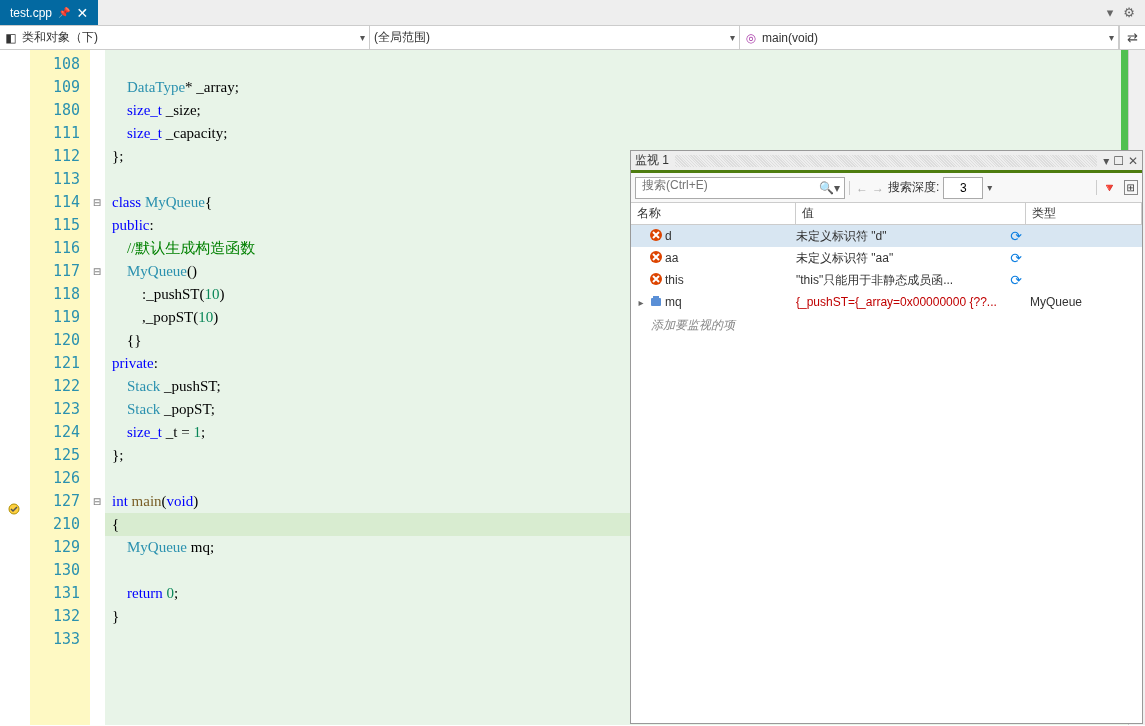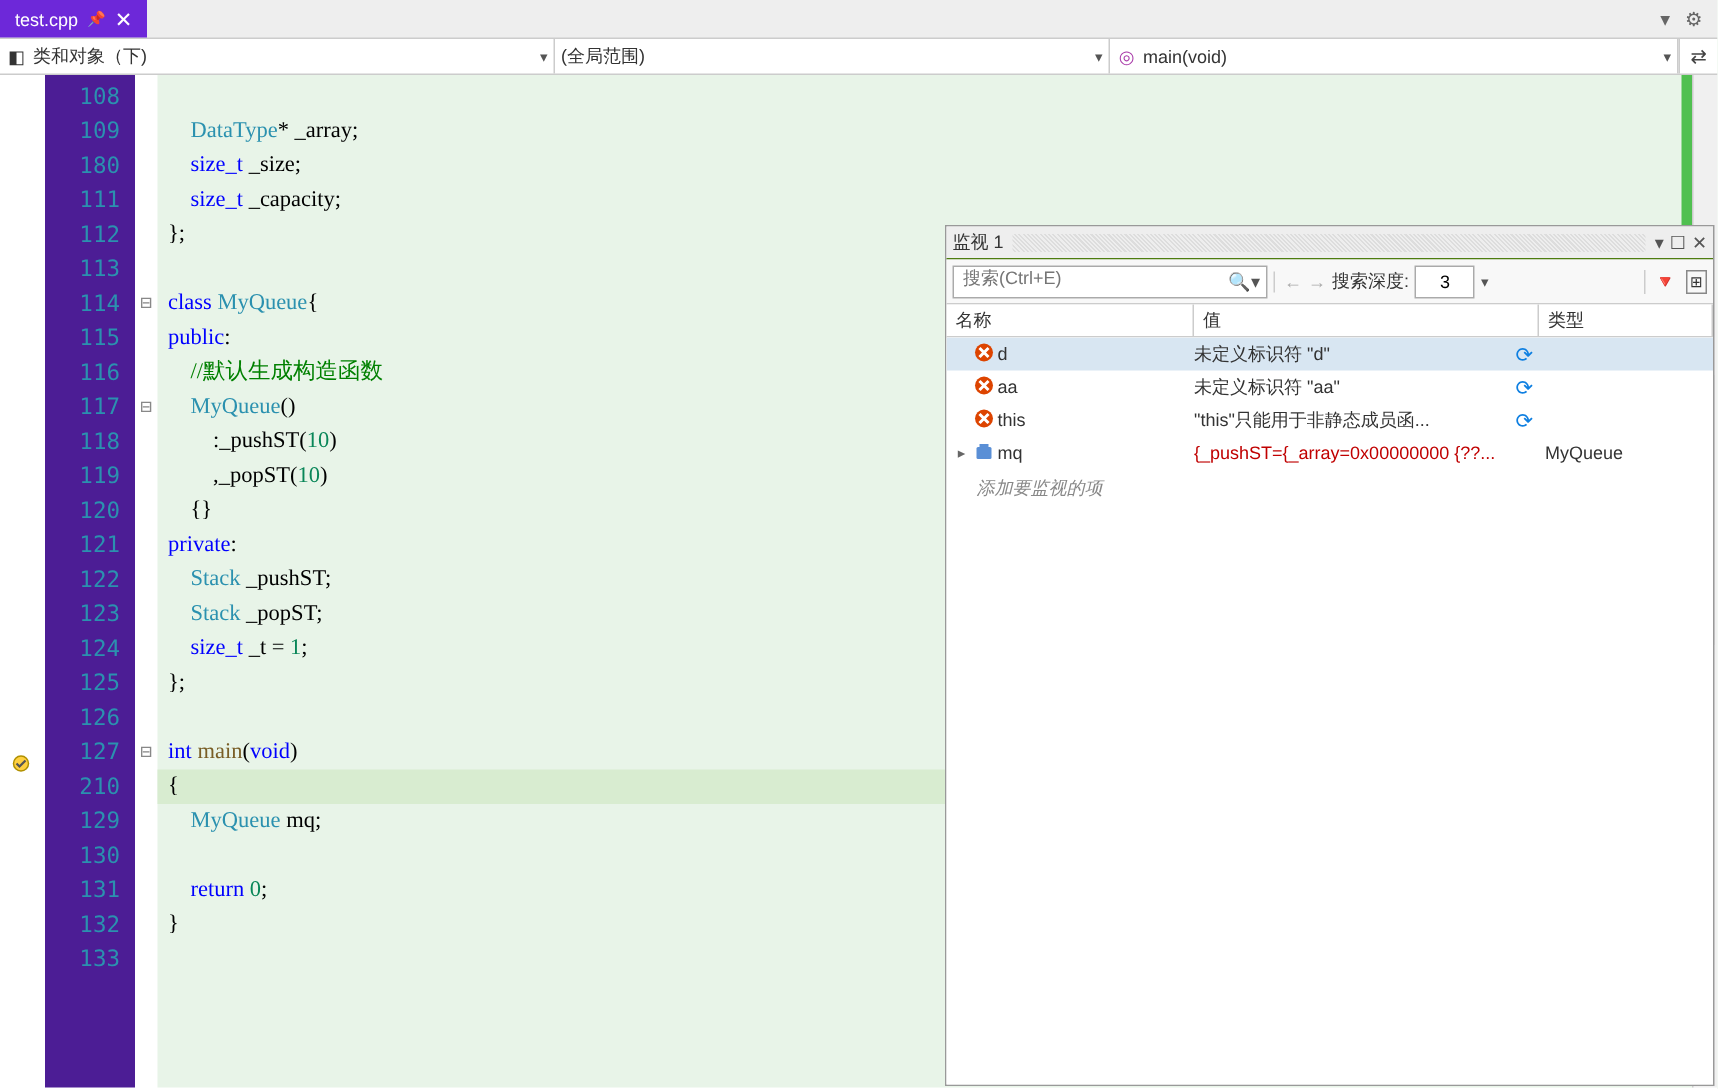--- a/index.html
+++ b/index.html
@@ -1,57 +1,57 @@
 <!DOCTYPE html>
 <html><head>
 <meta charset="utf-8">
 <style>
 * { box-sizing: border-box; margin: 0; padding: 0; }
 body { font-family: "Microsoft YaHei", "Segoe UI", sans-serif; font-size: 13px; background: #fff; color: #333; width: 1145px; height: 726px; overflow: hidden; position: relative; }
 
 .tab-bar { height: 26px; background: #eee; display: flex; align-items: stretch; border-bottom: 1px solid #ccc; }
-.tab { background: #6d28d9; color: #fff; padding: 3px 10px; display: flex; align-items: center; gap: 6px; font-size: 12px; }
+.tab { background: #0369a1; color: #fff; padding: 3px 10px; display: flex; align-items: center; gap: 6px; font-size: 12px; }
 .tab .pin { font-size: 10px; }
 .tab .close { font-size: 14px; }
 .tab-right { margin-left: auto; display: flex; align-items: center; gap: 10px; padding-right: 10px; color: #666; }
 
 .nav-bar { height: 24px; display: flex; border-bottom: 1px solid #ccc; }
 .nav-combo { display: flex; align-items: center; border-right: 1px solid #ccc; padding: 0 4px; font-size: 12px; position: relative; }
 .nav-combo.c1 { width: 370px; }
 .nav-combo.c2 { width: 370px; }
 .nav-combo.c3 { flex: 1; }
 .nav-combo .icon { width: 14px; height: 14px; margin-right: 4px; display: inline-flex; align-items: center; justify-content: center; }
 .nav-combo .label { flex: 1; }
 .nav-combo .chev { font-size: 10px; color: #555; }
 .swap-btn { width: 26px; display: flex; align-items: center; justify-content: center; border-left: 1px solid #ccc; color: #444; }
 
 .editor-area { height: 675px; display: flex; position: relative; }
 .gutter { width: 30px; background: #fff; position: relative; }
 .break-dot { position: absolute; left: 8px; top: 453px; width: 12px; height: 12px; }
 .break-dot svg { display:block; }
-.line-numbers { width: 60px; background: #4c1d95; text-align: right; padding-right: 10px; font-family: Consolas, monospace; font-size: 15px; color: #2b91af; line-height: 23px; padding-top: 3px; }
+.line-numbers { width: 60px; background: #fef9c3; text-align: right; padding-right: 10px; font-family: Consolas, monospace; font-size: 15px; color: #2b91af; line-height: 23px; padding-top: 3px; }
 .line-numbers div { height: 23px; }
 .fold-col { width: 15px; background: #fff; font-family: Consolas, monospace; font-size: 13px; color: #888; line-height: 23px; padding-top: 3px; text-align: center; }
 .fold-col div { height: 23px; }
 .code-area { flex: 1; background: #e8f4e8; font-family: Consolas, monospace; font-size: 15px; line-height: 23px; padding-top: 3px; position: relative; }
 .code-line { height: 23px; padding-left: 4px; white-space: pre; border-left: 3px solid transparent; position: relative; font-family: Liberation Serif, serif; }
 .code-line.current { background: #d8ecd0; }
 .code-area .sidebar-change { position:absolute; right:0; top:0; width:7px; height:350px; background:#50c050; }
 .kw { color: #0000ff; }
 .type { color: #2b91af; }
 .comment { color: #008000; }
 .num { color: #098658; }
 .fn { color: #795e26; }
 .plain { color: #000; }
 
 .scrollbar-v { width: 17px; background: #f0f0f0; border-left: 1px solid #ccc; position:relative; }
 .scrollbar-v .thumb { position:absolute; left:2px; right:2px; top:200px; height:180px; background:#c0c0c0; }
 
 .watch-panel { position: absolute; left: 630px; top: 150px; width: 513px; height: 574px; background: #f5f5f5; border: 1px solid #999; display: flex; flex-direction: column; z-index: 10; }
-.watch-title { height: 22px; background: #eee; display: flex; align-items: center; padding: 0 4px; font-size: 12px; border-bottom: 1px solid #4d7c0f; }
+.watch-title { height: 22px; background: #eee; display: flex; align-items: center; padding: 0 4px; font-size: 12px; border-bottom: 3px solid #4d7c0f; }
 .watch-title .dots-area { flex:1; height:12px; background: repeating-linear-gradient(45deg,transparent,transparent 1px,#ddd 1px,#ddd 2px); margin:0 6px; }
 .watch-title .win-btns { display:flex; gap:4px; color:#555; font-size:12px; }
 .watch-toolbar { height: 30px; display: flex; align-items: center; padding: 0 4px; gap: 4px; border-bottom: 1px solid #ccc; font-size: 12px; background:#f8f8f8; }
 .watch-search { flex: 0 0 210px; height: 22px; border: 1px solid #aaa; padding: 0 22px 0 6px; font-size: 12px; position: relative; background:#fff; }
 .watch-search input { border:none; outline:none; width:100%; font-size:12px; }
 .watch-search .mag { position:absolute; right:4px; top:3px; font-size:12px; color:#555; }
 .nav-arrows { display:flex; gap:4px; color:#aaa; border-left:1px solid #ccc; padding-left:6px; }
 .depth-label { }
 .depth-input { width:40px; height:22px; border:1px solid #aaa; text-align:center; font-size:12px; }
 .tool-icons { margin-left:auto; display:flex; gap:6px; align-items:center; border-left:1px solid #ccc; padding-left:6px; }

